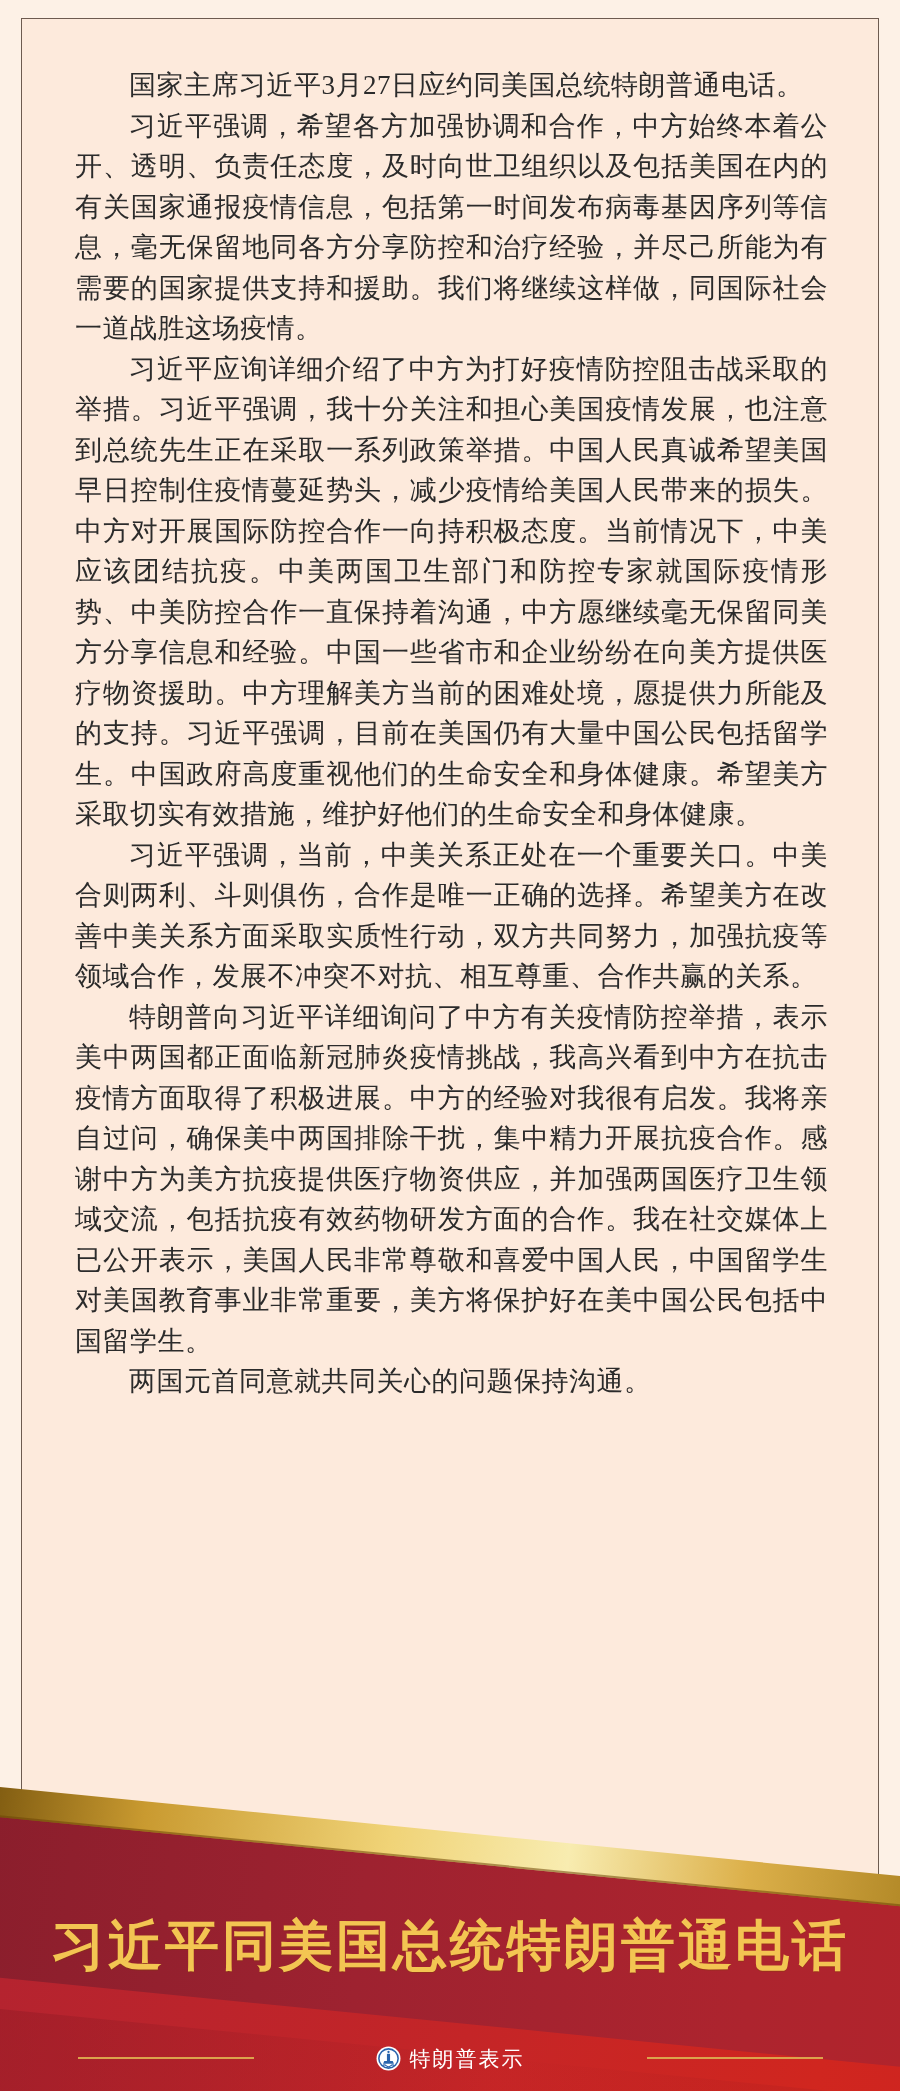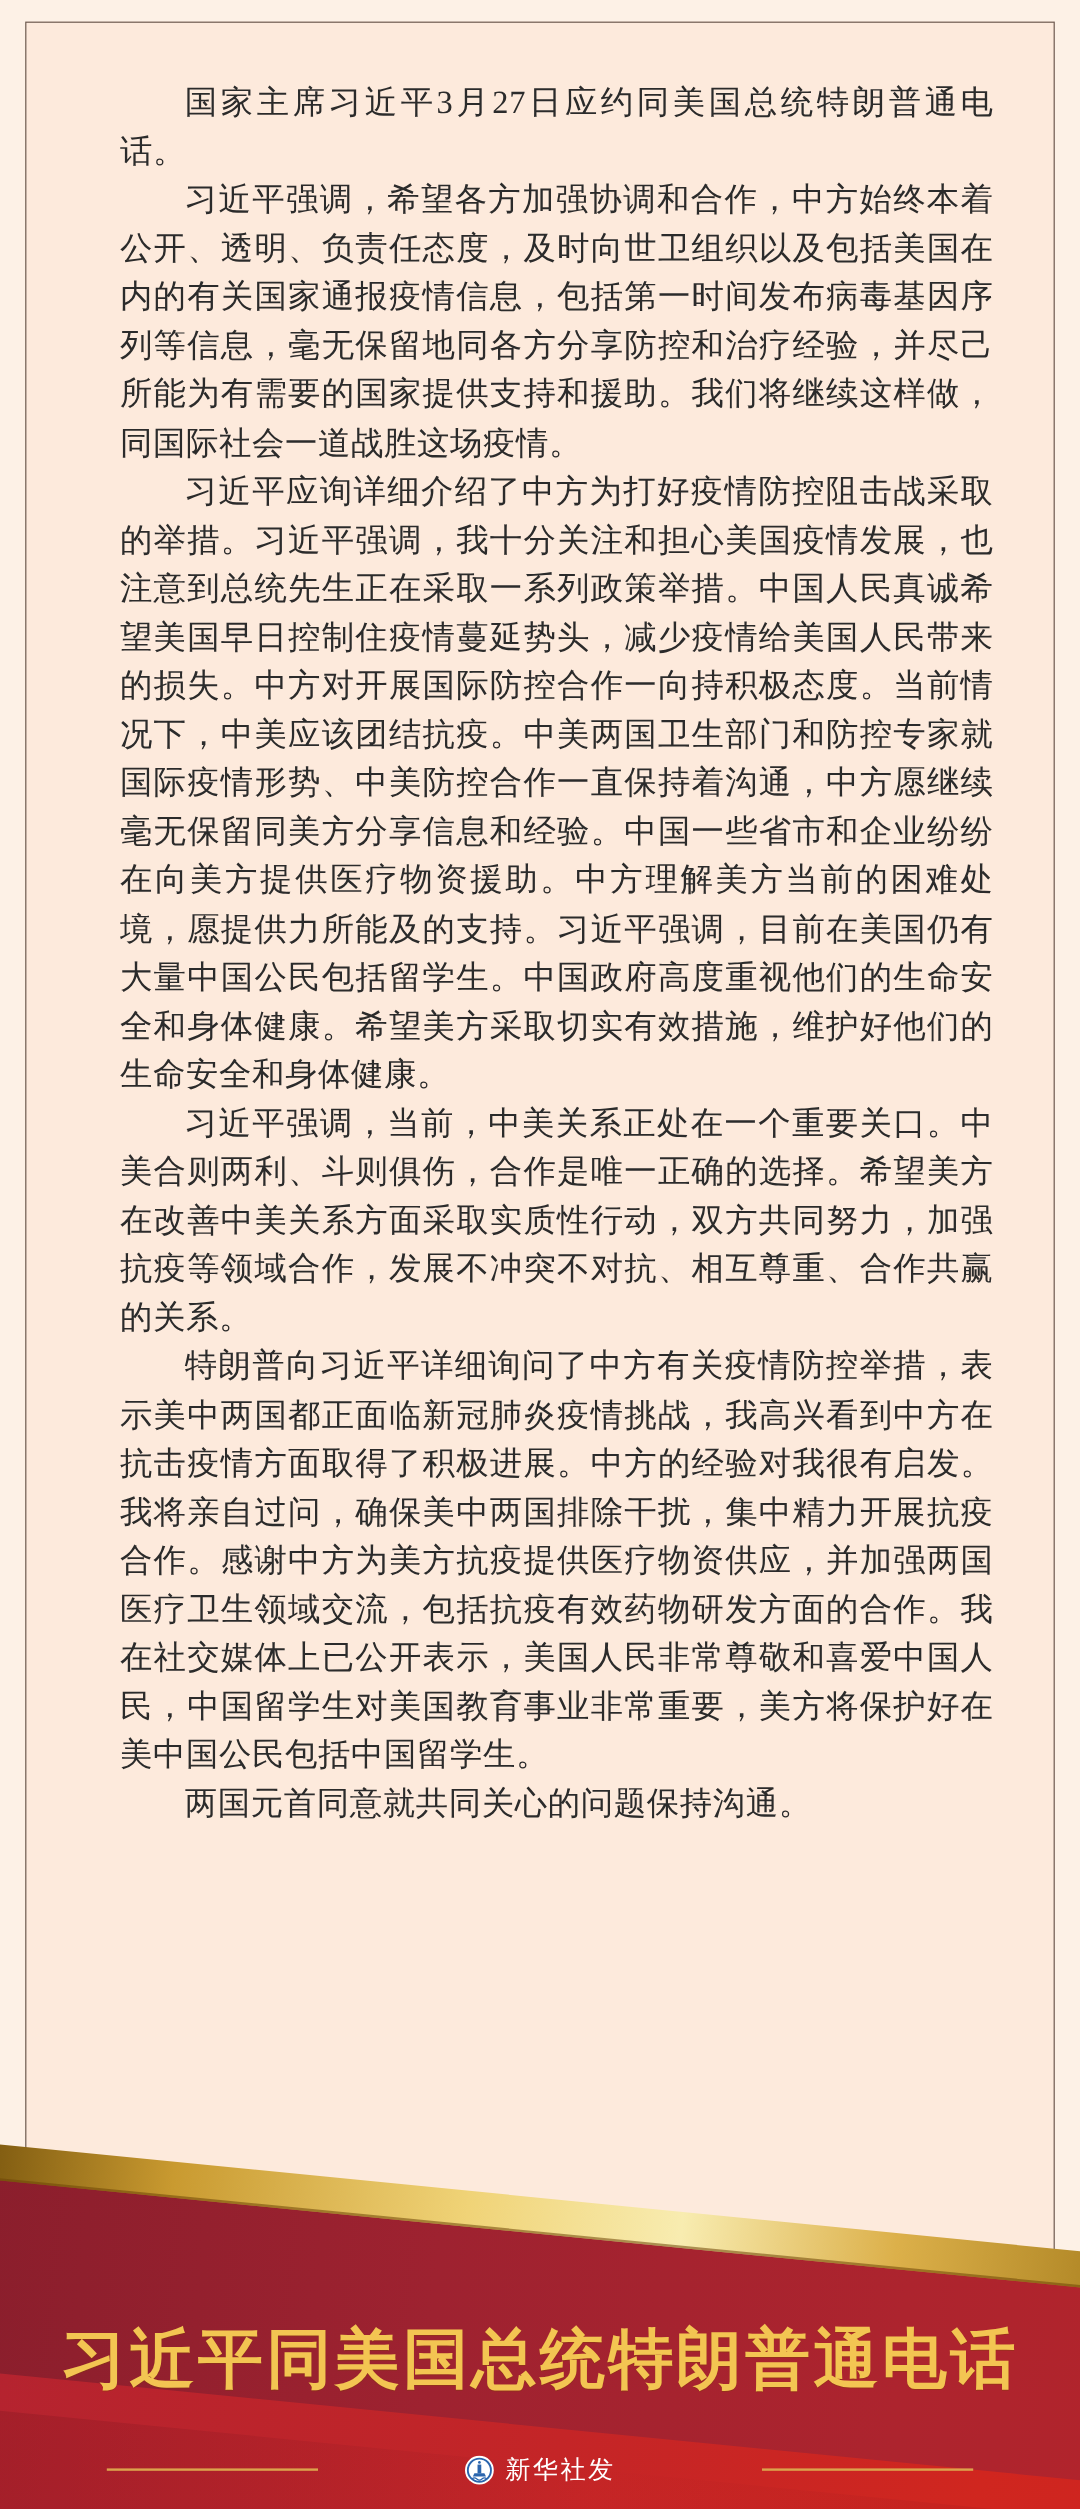--- a/index.html
+++ b/index.html
@@ -5,21 +5,21 @@
   html,body{margin:0;padding:0;}
   body{font-family:"Liberation Serif","DejaVu Serif",serif;}
   #page{
     position:relative;width:900px;height:2091px;overflow:hidden;
     background:#fdf1e6;
   }
   
   #card{
     position:absolute;left:21px;top:18px;width:858px;height:1872px;
     box-sizing:border-box;border:1px solid #6d5b50;background:#fdeadc;
-    padding:46px 50px 0 78px;
+    padding:46px 50px 0 53px;
   }
   .para{
     margin:0;text-indent:2em;
     font-size:27px;line-height:40.5px;color:#2b2b2b;
     text-align:justify;text-justify:inter-ideograph;
     letter-spacing:0.5px;
   }
   
   #banner{
     position:absolute;left:0;top:1770px;width:900px;height:321px;
@@ -40,21 +40,21 @@
     transform:rotate(5.65deg);transform-origin:left top;
     background:linear-gradient(to right,rgba(140,25,35,.45) 0%,rgba(190,35,35,.05) 45%,rgba(150,25,30,.35) 100%);
   }
   .gold-stripe{
     position:absolute;left:-10px;top:16px;width:1120px;height:28px;
     transform:rotate(5.65deg);transform-origin:left top;
     background:linear-gradient(to right,#7e5a10 0%,#c99a30 14%,#f0d377 36%,#f8ecb0 52%,#dcb04a 68%,#a37a1a 88%,#8a6512 100%);
     border-bottom:2px solid rgba(110,70,8,.55);
   }
   .banner-title{
-    position:absolute;left:0;right:0;top:160px;
+    position:absolute;left:0;right:0;top:140px;
     text-align:center;font-size:54px;font-weight:bold;letter-spacing:3px;
     color:#f3c552;
     text-shadow:0 1px 0 rgba(120,70,0,.35);
     white-space:nowrap;
   }
   .banner-footer{
     position:absolute;left:0;right:0;top:274px;height:28px;
     display:flex;align-items:center;justify-content:center;column-gap:122px;
   }
   .footer-line{
@@ -93,19 +93,19 @@
         <span class="logo-wrap">
           <svg viewBox="0 0 48 48" width="25" height="25">
             <circle cx="24" cy="24" r="23" fill="#ffffff"></circle>
             <circle cx="24" cy="24" r="18.5" fill="none" stroke="#2a65ad" stroke-width="3"></circle>
             <circle cx="24" cy="11.5" r="2.2" fill="#2a65ad"></circle>
             <rect x="21" y="15" width="6" height="14" fill="#2a65ad"></rect>
             <path d="M16 29 h16 l2.5 5 h-21 z" fill="#2a65ad"></path>
             <path d="M12 38 q4 -3.5 8 0 t8 0 t8 0" fill="none" stroke="#2a65ad" stroke-width="2"></path>
           </svg>
         </span>
-        <span class="credit-text">新华社发</span>
+        <span class="credit-text">特朗普表示</span>
       </div>
       <div class="footer-line"></div>
     </div>
   </div>
 
 </div>
 
 </body></html>

